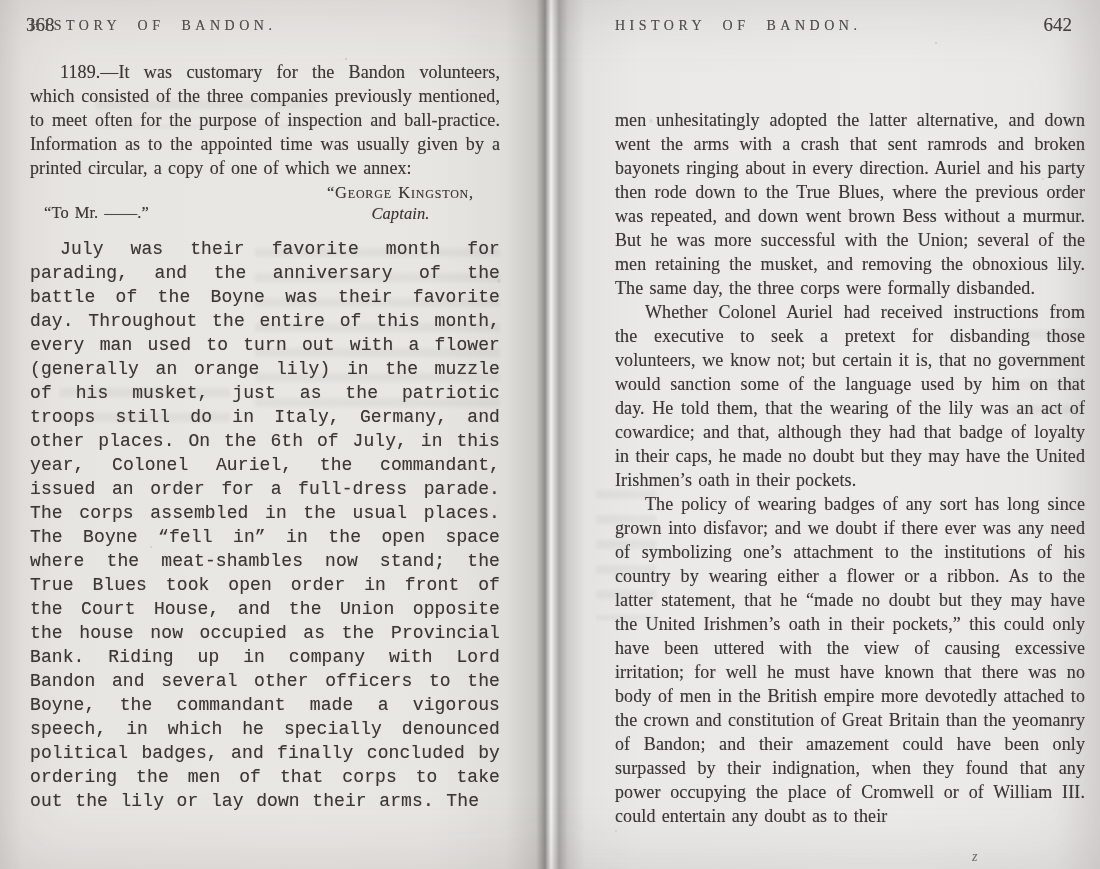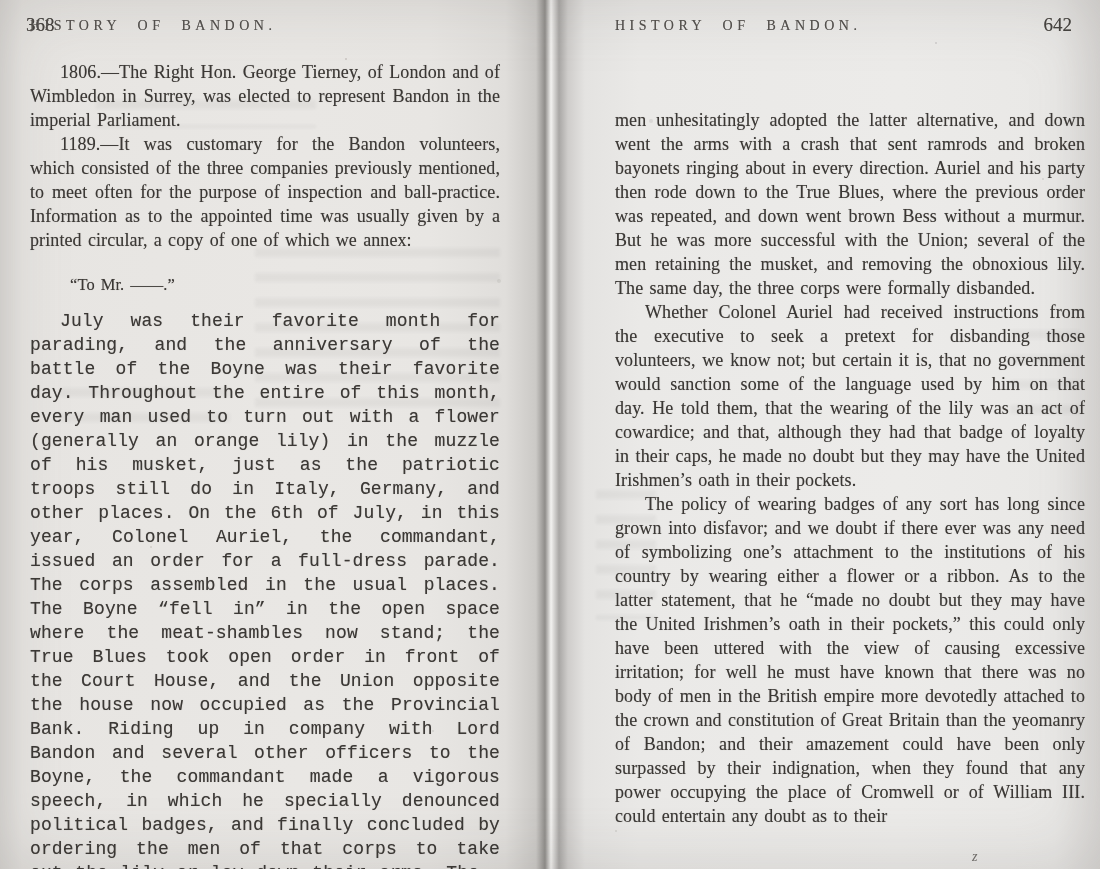--- a/index.html
+++ b/index.html
@@ -63,21 +63,21 @@
     margin-top: 9px !important;
     text-align: center; text-indent: 0;
     font-size: 17px; letter-spacing: 3px; line-height: 24px;
   }
   .circ-body {
     margin-top: 7px !important;
     font-size: 16.5px; line-height: 21px; text-indent: 26px;
   }
   .sc { font-variant: small-caps; }
   .sigrow { position: relative; height: 46px; margin-top: 2px; }
-  .addressee { position: absolute; left: 14px; bottom: 3px; font-size: 16.5px; margin-left: 26px; }
+  .addressee { position: absolute; left: 14px; bottom: 3px; font-size: 16.5px; }
   .sigblock {
     position: absolute; right: 26px; top: 0;
     text-align: center; font-size: 16.5px; line-height: 21px;
   }
   .signame { display: block; letter-spacing: 0.8px; }
   .sigtitle { display: block; font-style: italic; }
 
   .para-july { margin-top: 9px !important; font-family: Liberation Mono, monospace; }
 
   
@@ -119,27 +119,30 @@
 </head>
 <body>
 
 <div class="spread">
 
   <div class="page page-left">
     <span class="pagenum pagenum-left">368</span>
     <div class="runhead">HISTORY OF BANDON.</div>
 
     <div class="body">
-      <p class="indent">1806.—The Right Hon. George Tierney, of London and of Wimbledon in Surrey, was elected to represent Bandon in the imperial Parliament.</p>
       <p class="indent">1189.—It was customary for the Bandon volunteers, which consisted of the three companies previously mentioned, to meet often for the purpose of inspection and ball-practice.  Information as to the appointed time was usually given by a printed circular, a copy of one of which we annex:</p>
 
 
 
       <div class="sigrow">
         <span class="addressee">“To Mr. ——.”</span>
+        <span class="sigblock">
+          <span class="sc signame">“George Kingston,</span>
+          <span class="sigtitle">Captain.</span>
+        </span>
       </div>
 
       <p class="indent para-july">July was their favorite month for parading, and the anniversary of the battle of the Boyne was their favorite day.  Throughout the entire of this month, every man used to turn out with a flower (generally an orange lily) in the muzzle of his musket, just as the patriotic troops still do in Italy, Germany, and other places.  On the 6th of July, in this year, Colonel Auriel, the commandant, issued an order for a full-dress parade.  The corps assembled in the usual places.  The Boyne “fell in” in the open space where the meat-shambles now stand; the True Blues took open order in front of the Court House, and the Union opposite the house now occupied as the Provincial Bank.  Riding up in company with Lord Bandon and several other officers to the Boyne, the commandant made a vigorous speech, in which he specially denounced political badges, and finally concluded by ordering the men of that corps to take out the lily or lay down their arms.  The</p>
     </div>
   </div>
 
   <div class="gutter"></div>
 
   <div class="page page-right">
     <div class="runhead">HISTORY OF BANDON.</div>

